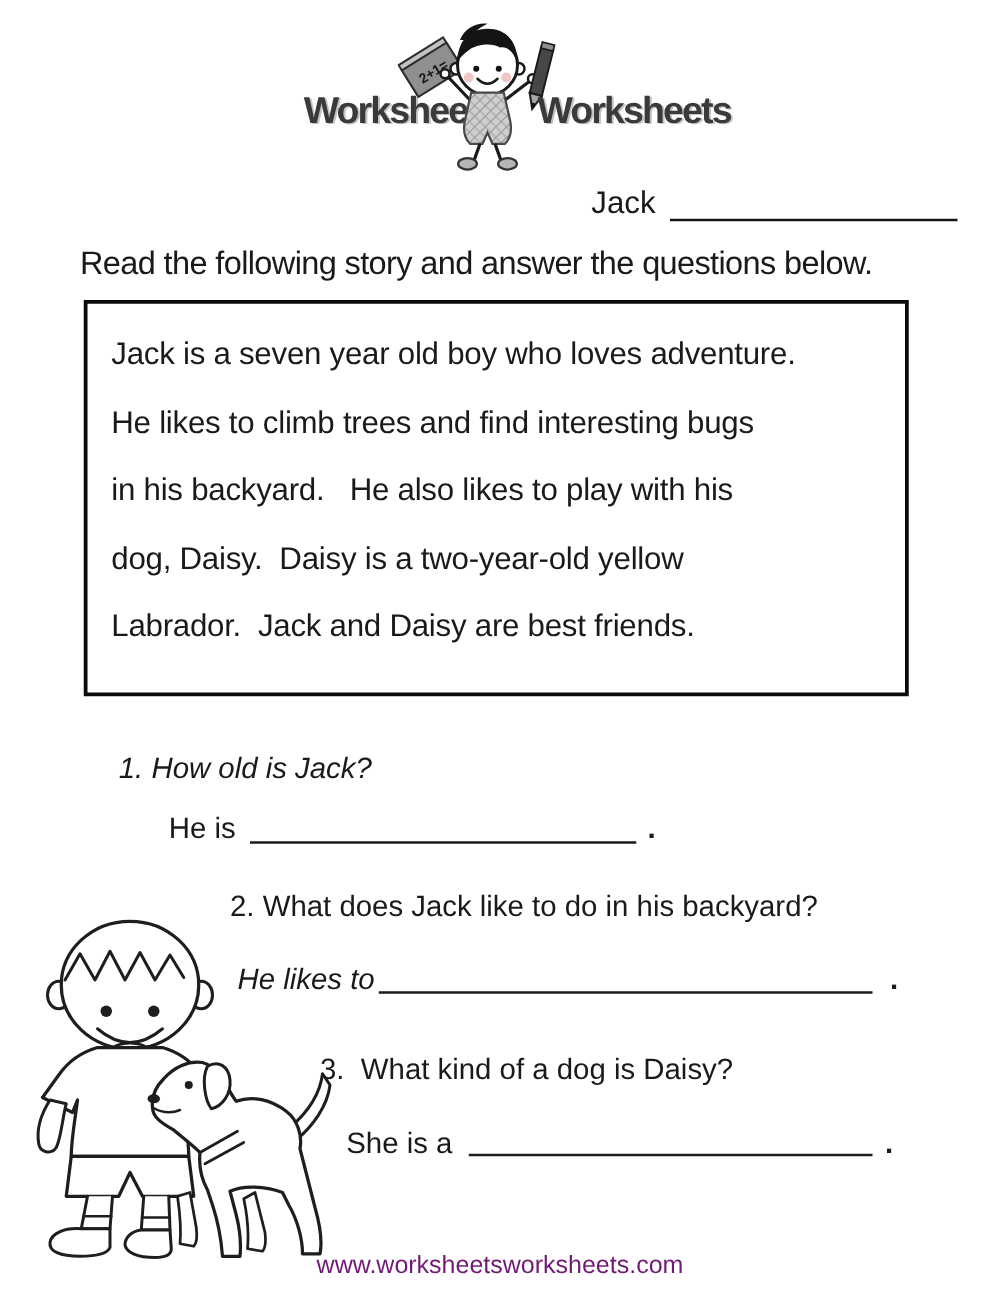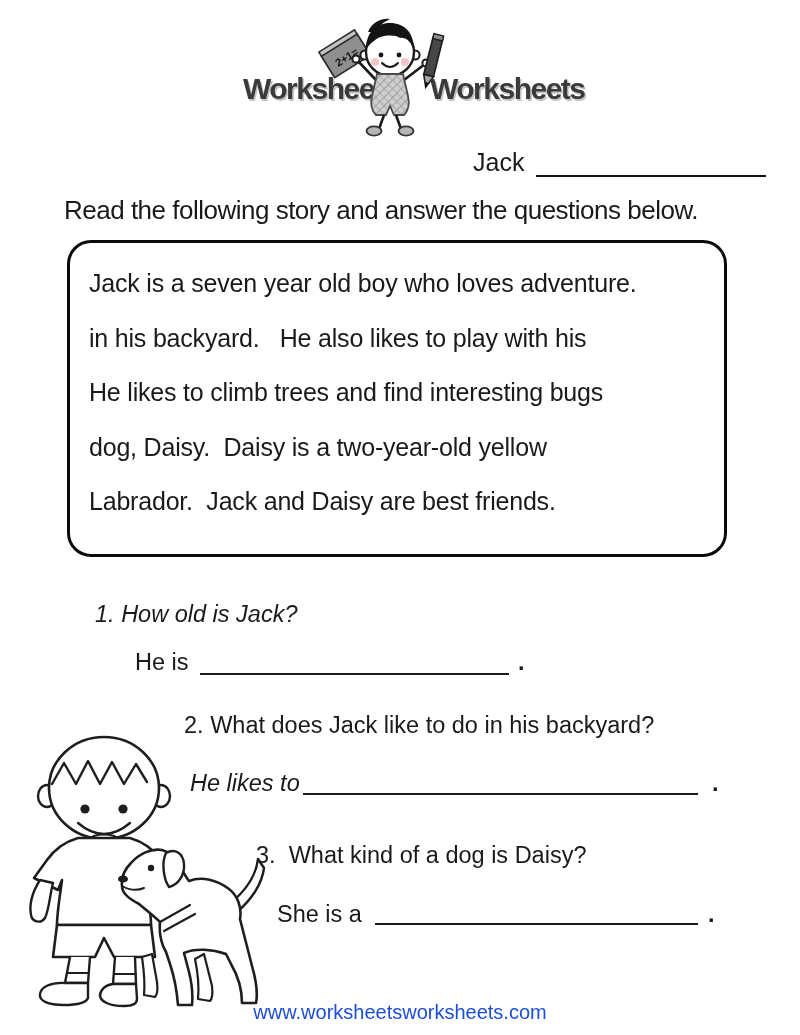--- a/index.html
+++ b/index.html
@@ -29,38 +29,38 @@
 
   
   .instruction {
     position:absolute; left:64px; top:195px; width:690px;
     font-size:26px; letter-spacing:-0.5px; font-weight:500;
   }
 
   
   .story-box {
     position:absolute; left:67px; top:240px; width:660px; height:317px;
-    border:3px solid #0b0b0b; border-radius:24px;
+    border:3px solid #0b0b0b; border-radius:0;
     padding:13px 18px 0 19px;
   }
   .story-line {
     font-size:25px; line-height:54.6px; letter-spacing:-0.2px;
     white-space:pre;
   }
 
   
   .q-label { position:absolute; font-size:23.5px; white-space:pre; }
   .ans-prefix { position:absolute; font-size:23.5px;text-align:center; }
   .blank { position:absolute; border-bottom:2.6px solid #1c1c1c; height:0; }
   .period { position:absolute; font-size:23.5px; font-weight:bold; }
 
   
   .footer {
     position:absolute; left:0; top:1001px; width:100%;
-    text-align:center; font-size:20px; color:#1d4ed8;
+    text-align:center; font-size:20px; color:#701a75;
   }
 
   svg { display:block; }
 </style>
 </head>
 <body>
 
 <div>
   <span class="logo-text" style="left:243px; top:72px;">Worksheets</span>
 
@@ -120,22 +120,22 @@
   <span class="logo-text" style="left:430px; top:72px;">Worksheets</span>
 </div>
 
 <span class="name-label">Jack</span>
 <div class="name-blank"></div>
 
 <div class="instruction">Read the following story and answer the questions below.</div>
 
 <div class="story-box">
   <div class="story-line">Jack is a seven year old boy who loves adventure.</div>
+  <div class="story-line">He likes to climb trees and find interesting bugs</div>
   <div class="story-line">in his backyard.   He also likes to play with his</div>
-  <div class="story-line">He likes to climb trees and find interesting bugs</div>
   <div class="story-line">dog, Daisy.  Daisy is a two-year-old yellow</div>
   <div class="story-line">Labrador.  Jack and Daisy are best friends.</div>
 </div>
 
 <div class="q-label" style="left:95px; top:601px;font-style:italic;"><span>1.</span><span> </span><span>How old is Jack?</span></div>
 <span class="ans-prefix" style="left:135px; top:649px;">He is</span>
 <div class="blank" style="left:200px; top:673px; width:309px;"></div>
 <span class="period" style="left:518px; top:649px;">.</span>
 
 <div class="q-label" style="left:184px; top:712px;"><span>2.</span><span> </span><span>What does Jack like to do in his backyard?</span></div>

